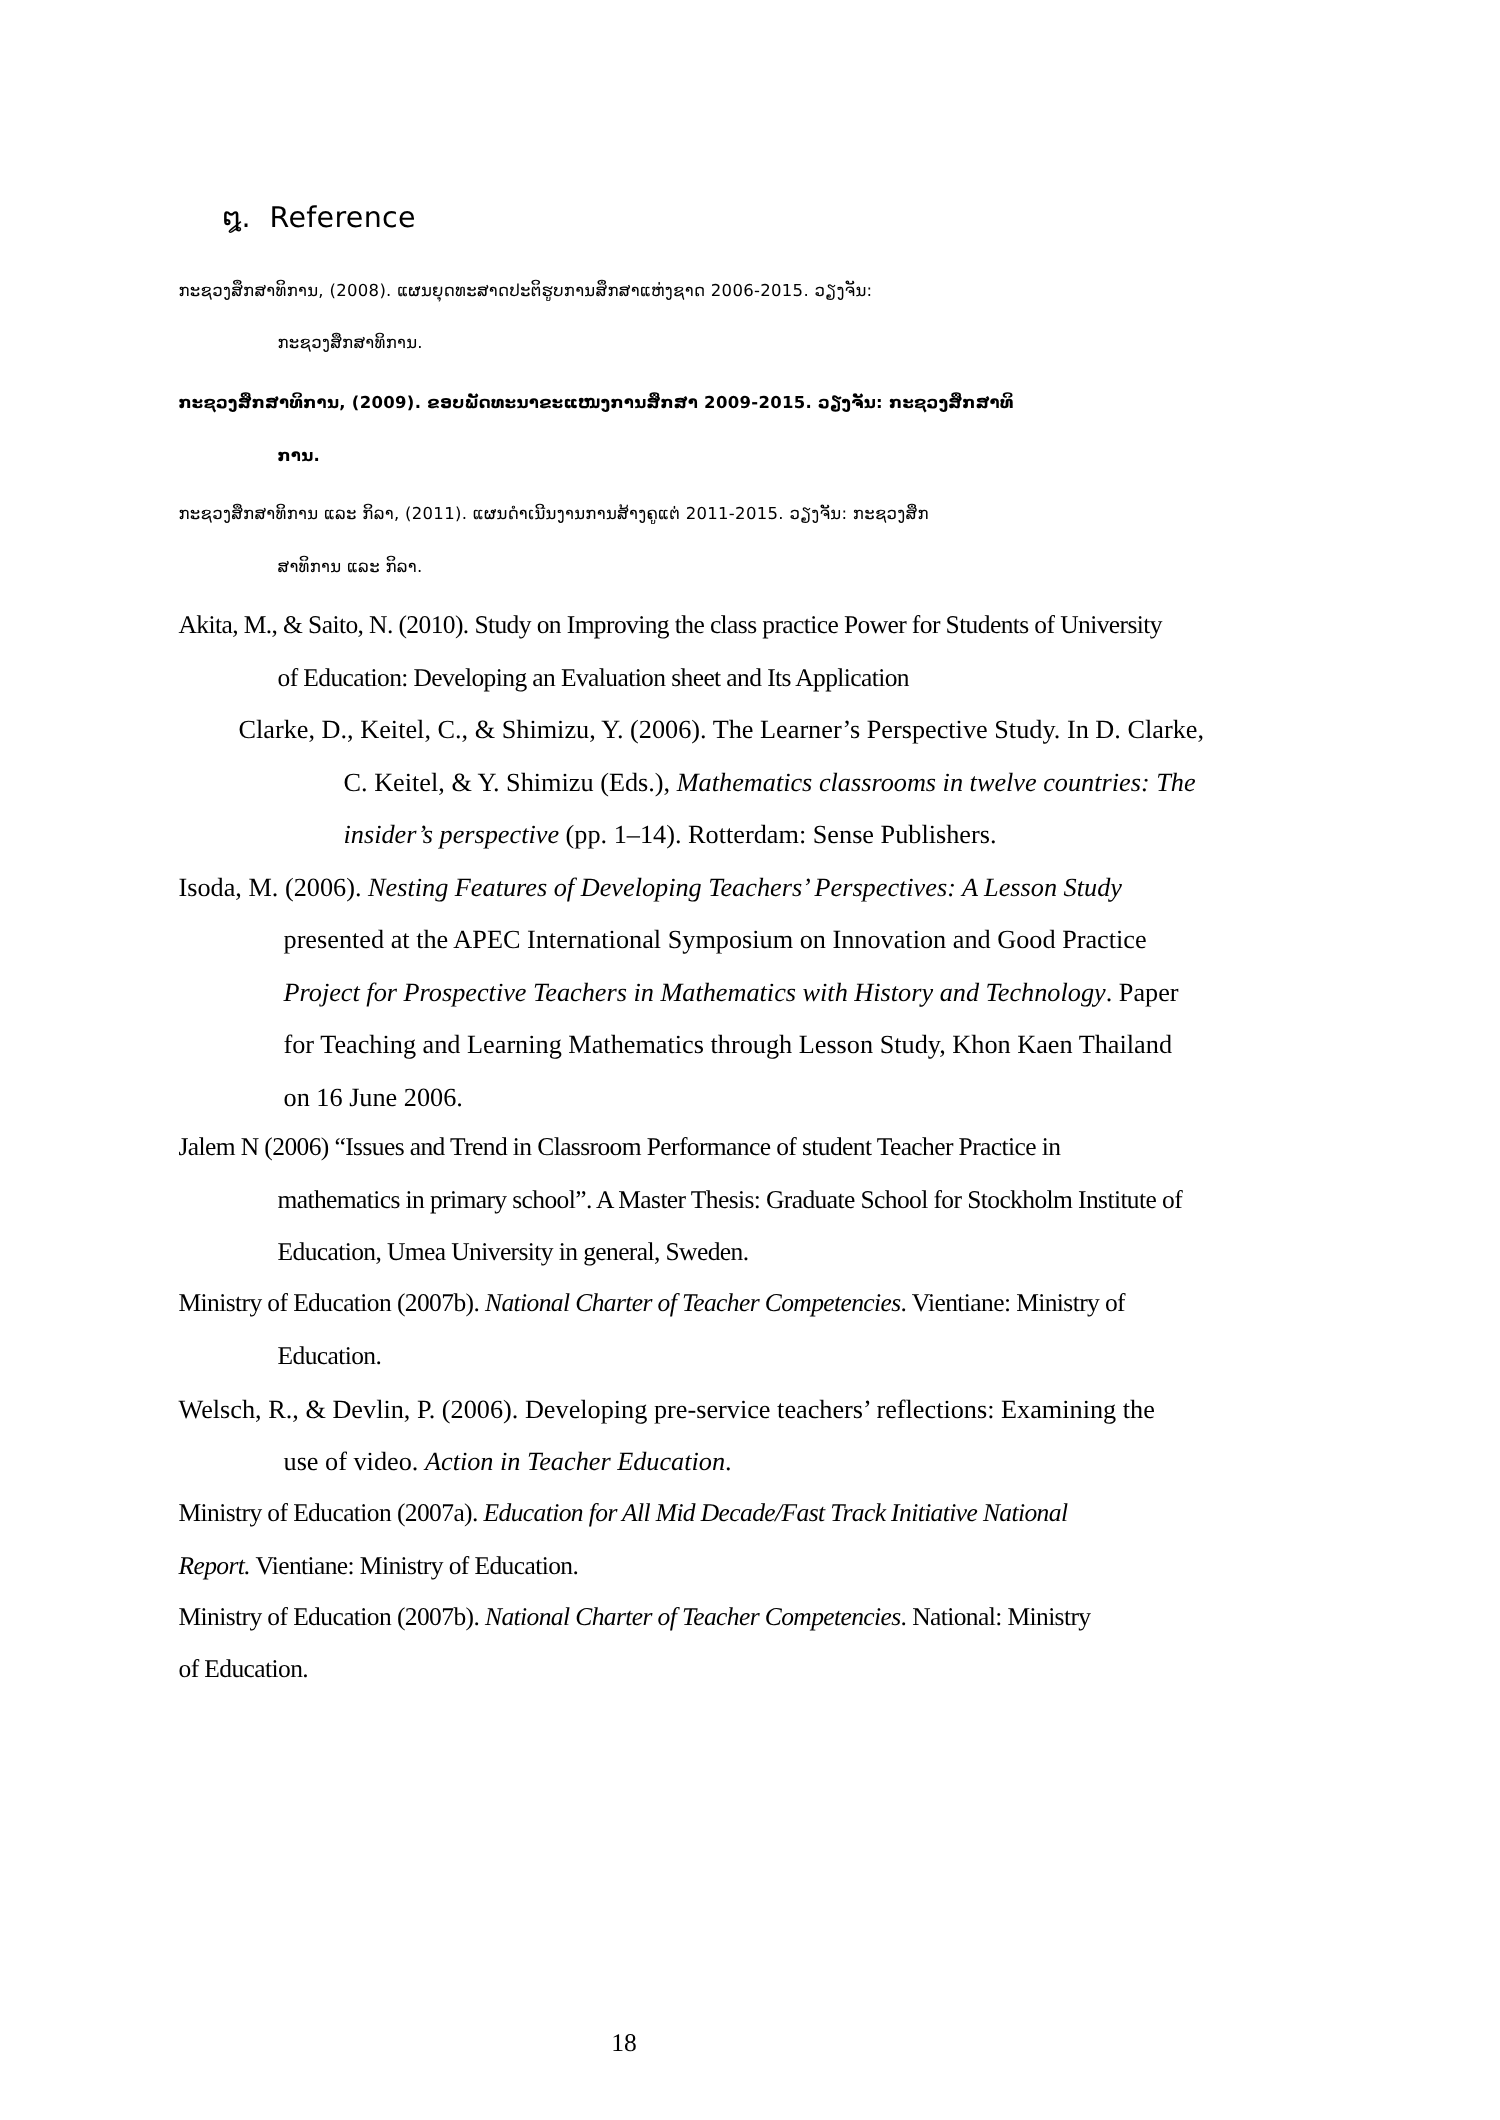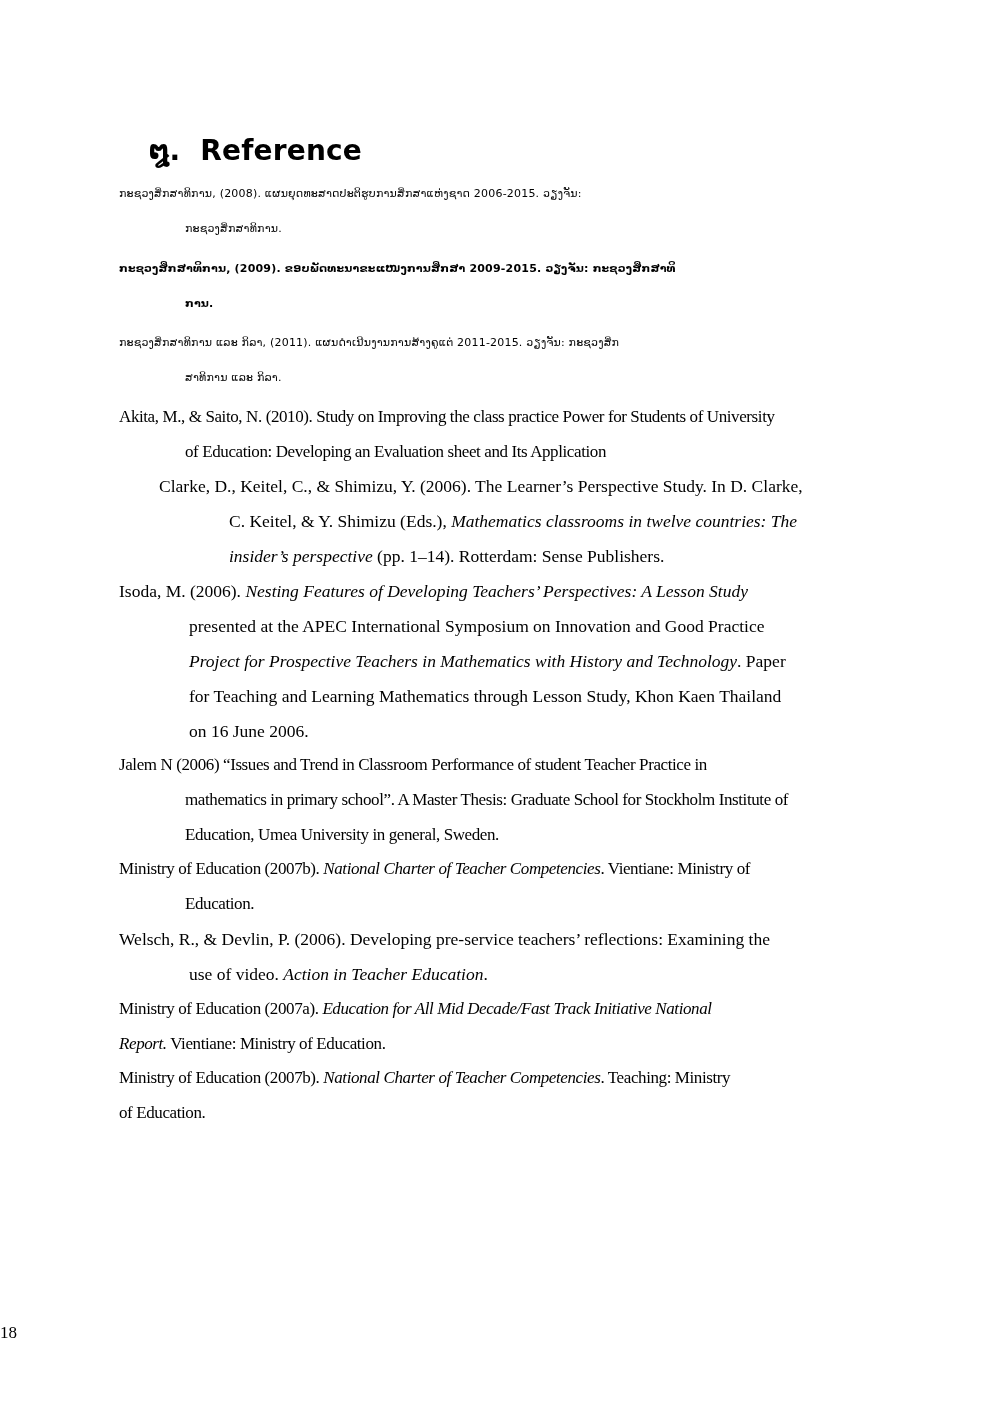--- a/index.html
+++ b/index.html
@@ -1,34 +1,34 @@
 <!DOCTYPE html>
 <html><head>
 <meta charset="utf-8">
 <style>
   html, body { margin: 0; padding: 0; background: #ffffff; }
   body { width: 1000px; height: 1413px; position: relative; overflow: hidden; color: #000; }
   .heading {
     position: absolute; left: 148px; top: 134px;
-    font-family: "DejaVu Sans", sans-serif; font-size: 28px; font-weight: bold;
+    font-family: "DejaVu Sans", sans-serif; font-size: 19px; font-weight: normal;
     letter-spacing: 0.2px;
   }
   .ref {
     position: absolute; left: 119px; width: 763px;
     font-family: "Liberation Serif", serif; font-size: 17.5px; line-height: 35px;
     text-align: justify; text-align-last: left;
   }
   .ref .line { display: block; white-space: nowrap; }
   .ref .indent { padding-left: 70px; }
   .ref .indent66 { padding-left: 66px; }
   .ref.lao { font-family: "DejaVu Sans", sans-serif; font-size: 11px; letter-spacing: 0.2px; }
   .ref.narrow { font-size: 17px; letter-spacing: -0.4px; }
   i { font-style: italic; }
   .page-num {
-    position: absolute; top: 1323px; left: 0; width: 832px; text-align: left;
+    position: absolute; top: 1352px; left: 0; width: 832px; text-align: center;
     font-family: "Liberation Serif", serif; font-size: 17px;
   }
 </style>
 </head>
 <body>
 
 <div class="heading">
   <span>໘.</span>&nbsp;
   <span>Reference</span>
 </div>
@@ -82,17 +82,17 @@
   <span class="line">Welsch, R., &amp; Devlin, P. (2006). Developing pre-service teachers’ reflections: Examining the</span>
   <span class="line indent"><span>use of video. </span><i>Action in Teacher Education</i><span>.</span></span>
 </div>
 
 <div class="ref narrow" style="top:991px;">
   <span class="line"><span>Ministry of Education (2007a). </span><i>Education for All Mid Decade/Fast Track Initiative National</i></span>
   <span class="line"><i>Report.</i><span> Vientiane: Ministry of Education.</span></span>
 </div>
 
 <div class="ref narrow" style="top:1060px;">
-  <span class="line"><span>Ministry of Education (2007b). </span><i>National Charter of Teacher Competencies</i><span>. Teaching: Ministry</span></span>
+  <span class="line"><span>Ministry of Education (2007b). </span><i>National Charter of Teacher Competencies</i><span>. National: Ministry</span></span>
   <span class="line">of Education.</span>
 </div>
 
 <div class="page-num">18</div>
 
 </body></html>

